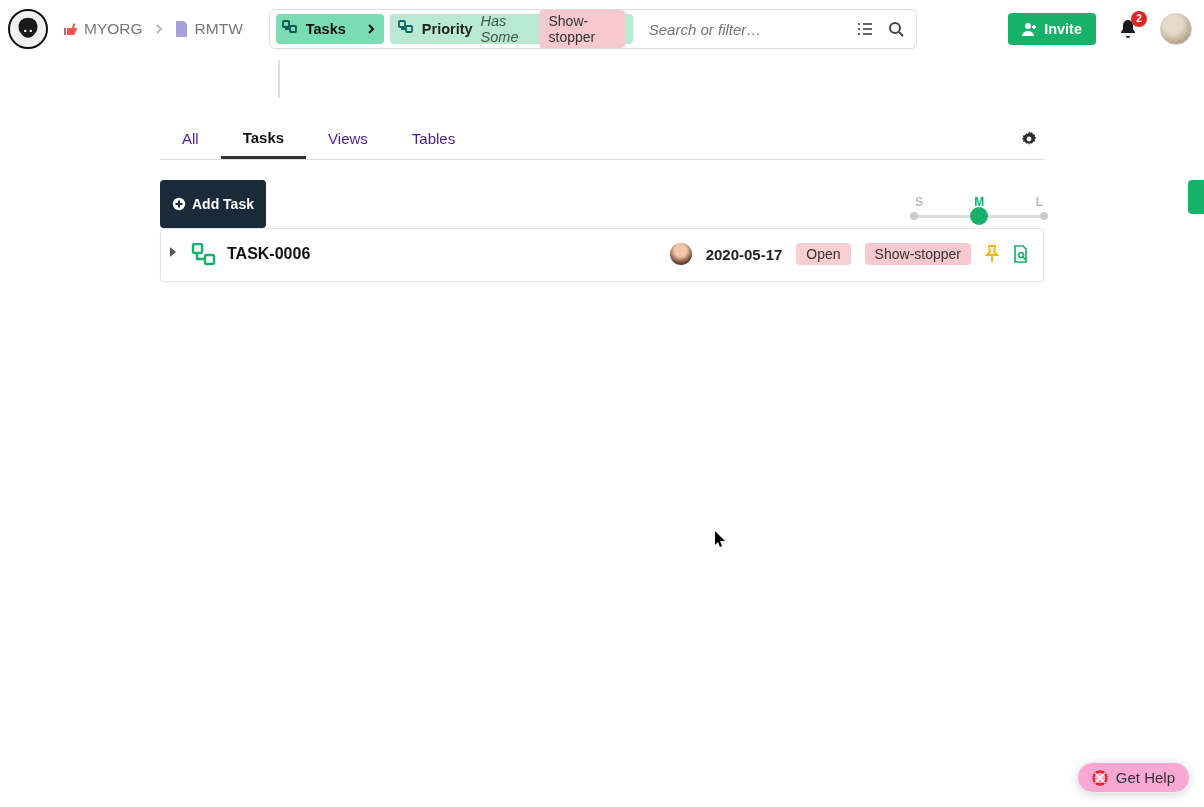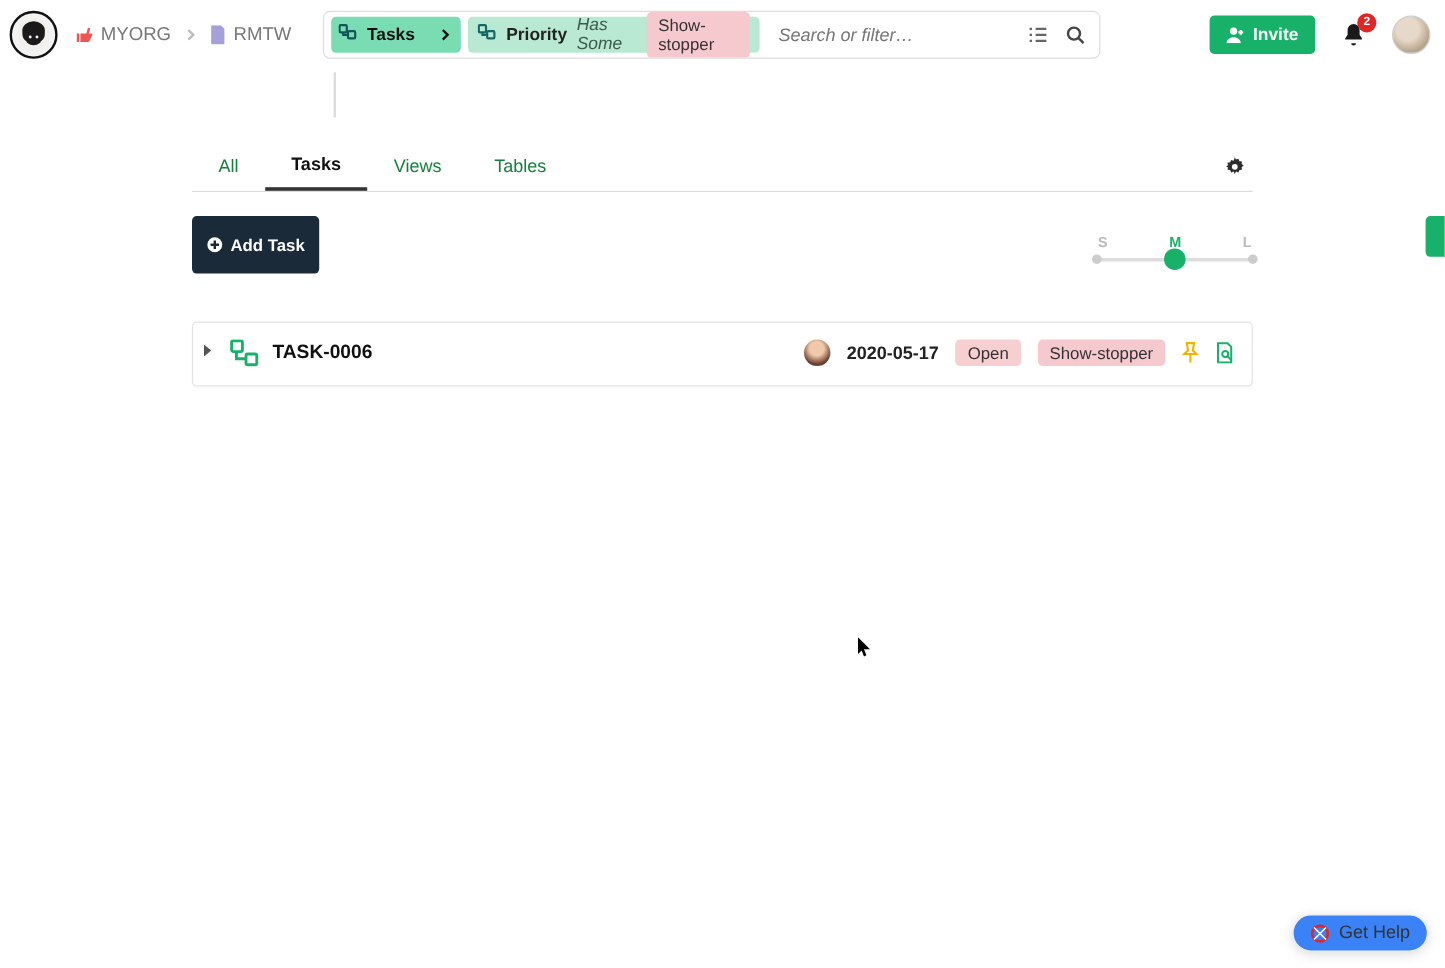--- a/index.html
+++ b/index.html
@@ -44,56 +44,56 @@
   
   .secondbar { display:flex; align-items:center; gap:10px; padding: 2px 0 12px 278px; }
   .boxgrp { display:flex; border:1px solid #ddd; border-radius:4px; overflow:hidden; height:38px; background:#fff;}
   .boxgrp .segment { display:flex; align-items:center; padding:0 12px; gap:8px; border-right:1px solid #ddd; font-size:14.5px; color:#333; background:#fff; cursor:pointer; }
   .boxgrp .segment:last-child { border-right:none; }
   .boxgrp .muted { background:#f0f0f0; color:#888; }
 
   
   .tabarea { margin: 8px 160px 0 160px; }
   .tabs { display:flex; align-items:center; border-bottom:1px solid #ddd; height:42px; position:relative;}
-  .tab { padding: 0 22px; color:#15803d; font-size:15px; height:100%; display:flex; align-items:center; cursor:pointer; }
+  .tab { padding: 0 22px; color:#4c1d95; font-size:15px; height:100%; display:flex; align-items:center; cursor:pointer; }
   .tab.active { color:#111; font-weight:700; border-bottom:3px solid #333; }
   .gear-area { margin-left:auto; color:#333; cursor:pointer; padding:0 6px; }
 
   
   .belowtabs { display:flex; align-items:center; margin-top:20px; }
   .add-task { background:#1a2a38; color:#fff; border:none; border-radius:4px; height:48px; padding:0 12px; font-weight:700; font-size:14px; display:flex; align-items:center; gap:6px; cursor:pointer; }
 
   .size-slider { margin-left:auto; width:130px; position:relative; padding-top:4px;}
   .size-slider .labels { display:flex; justify-content:space-between; font-size:12px; font-weight:700; color:#bbb; padding:0 1px;}
   .size-slider .labels .active { color:#17b169; }
   .size-slider .track { position:relative; height:3px; background:#ddd; border-radius:2px; margin-top:6px;}
   .size-slider .dot { position:absolute; top:50%; width:8px; height:8px; border-radius:50%; background:#ccc; transform:translate(-50%,-50%);}
   .size-slider .dot.d1 { left:0%; }
   .size-slider .dot.d3 { left:100%; }
   .size-slider .knob { position:absolute; left:50%; top:50%; width:18px; height:18px; border-radius:50%; background:#17b169; transform:translate(-50%,-50%); cursor:pointer;}
 
   
-  .card { border:1px solid #e4e4e4; border-radius:4px; margin-top:40px; padding:14px 14px 12px 8px; display:flex; align-items:flex-start; gap:8px; box-shadow: 0 1px 2px rgba(0,0,0,0.04);}
+  .card { border:1px solid #e4e4e4; border-radius:4px; padding:14px 14px 12px 8px; display:flex; align-items:flex-start; gap:8px; box-shadow: 0 1px 2px rgba(0,0,0,0.04);}
   .card .caret { color:#666; width:14px; cursor:pointer; padding-top:4px;}
   .card .task-ico-big { color:#17b169; padding-top:0px;}
   .card .body { flex:1; }
   .card .title-row { display:flex; align-items:center; gap:10px; }
   .card .title { font-size:16px; font-weight:700; color:#111; }
   .card .right { margin-left:auto; display:flex; align-items:center; gap:14px; }
   .assignee { width:22px; height:22px; border-radius:50%; background: radial-gradient(circle at 48% 34%, #f0c9a8 32%, #6a3e2e 70%); }
   .date { font-size:15px; color:#222;font-weight:bold; }
   .pin { color:#f2b400; cursor:pointer;}
   .find { color:#17b169; cursor:pointer;}
   .card .tags-row { margin-top:8px; margin-left:0px;}
 
   
   .float-right-tab { position:absolute; right:0; top:180px; width:16px; height:34px; background:#17b169; border-radius:4px 0 0 4px; cursor:pointer;}
 
   
-  .get-help { position:absolute; right:14px; bottom:14px; background:#3b82f6; border:1px solid #eee; border-radius:20px; padding:6px 14px; display:flex; align-items:center; gap:8px; box-shadow:0 2px 10px rgba(0,0,0,0.15); cursor:pointer; font-size:15px;}
+  .get-help { position:absolute; right:14px; bottom:14px; background:#f9a8d4; border:1px solid #eee; border-radius:20px; padding:6px 14px; display:flex; align-items:center; gap:8px; box-shadow:0 2px 10px rgba(0,0,0,0.15); cursor:pointer; font-size:15px;}
   .get-help .ring { color:#e02626; }
 
   
   .cursor-fake { position:absolute; left:714px; top:530px; pointer-events:none; color:#000;}
 
   svg { display:block; }
 </style>
 </head>
 <body>
 

